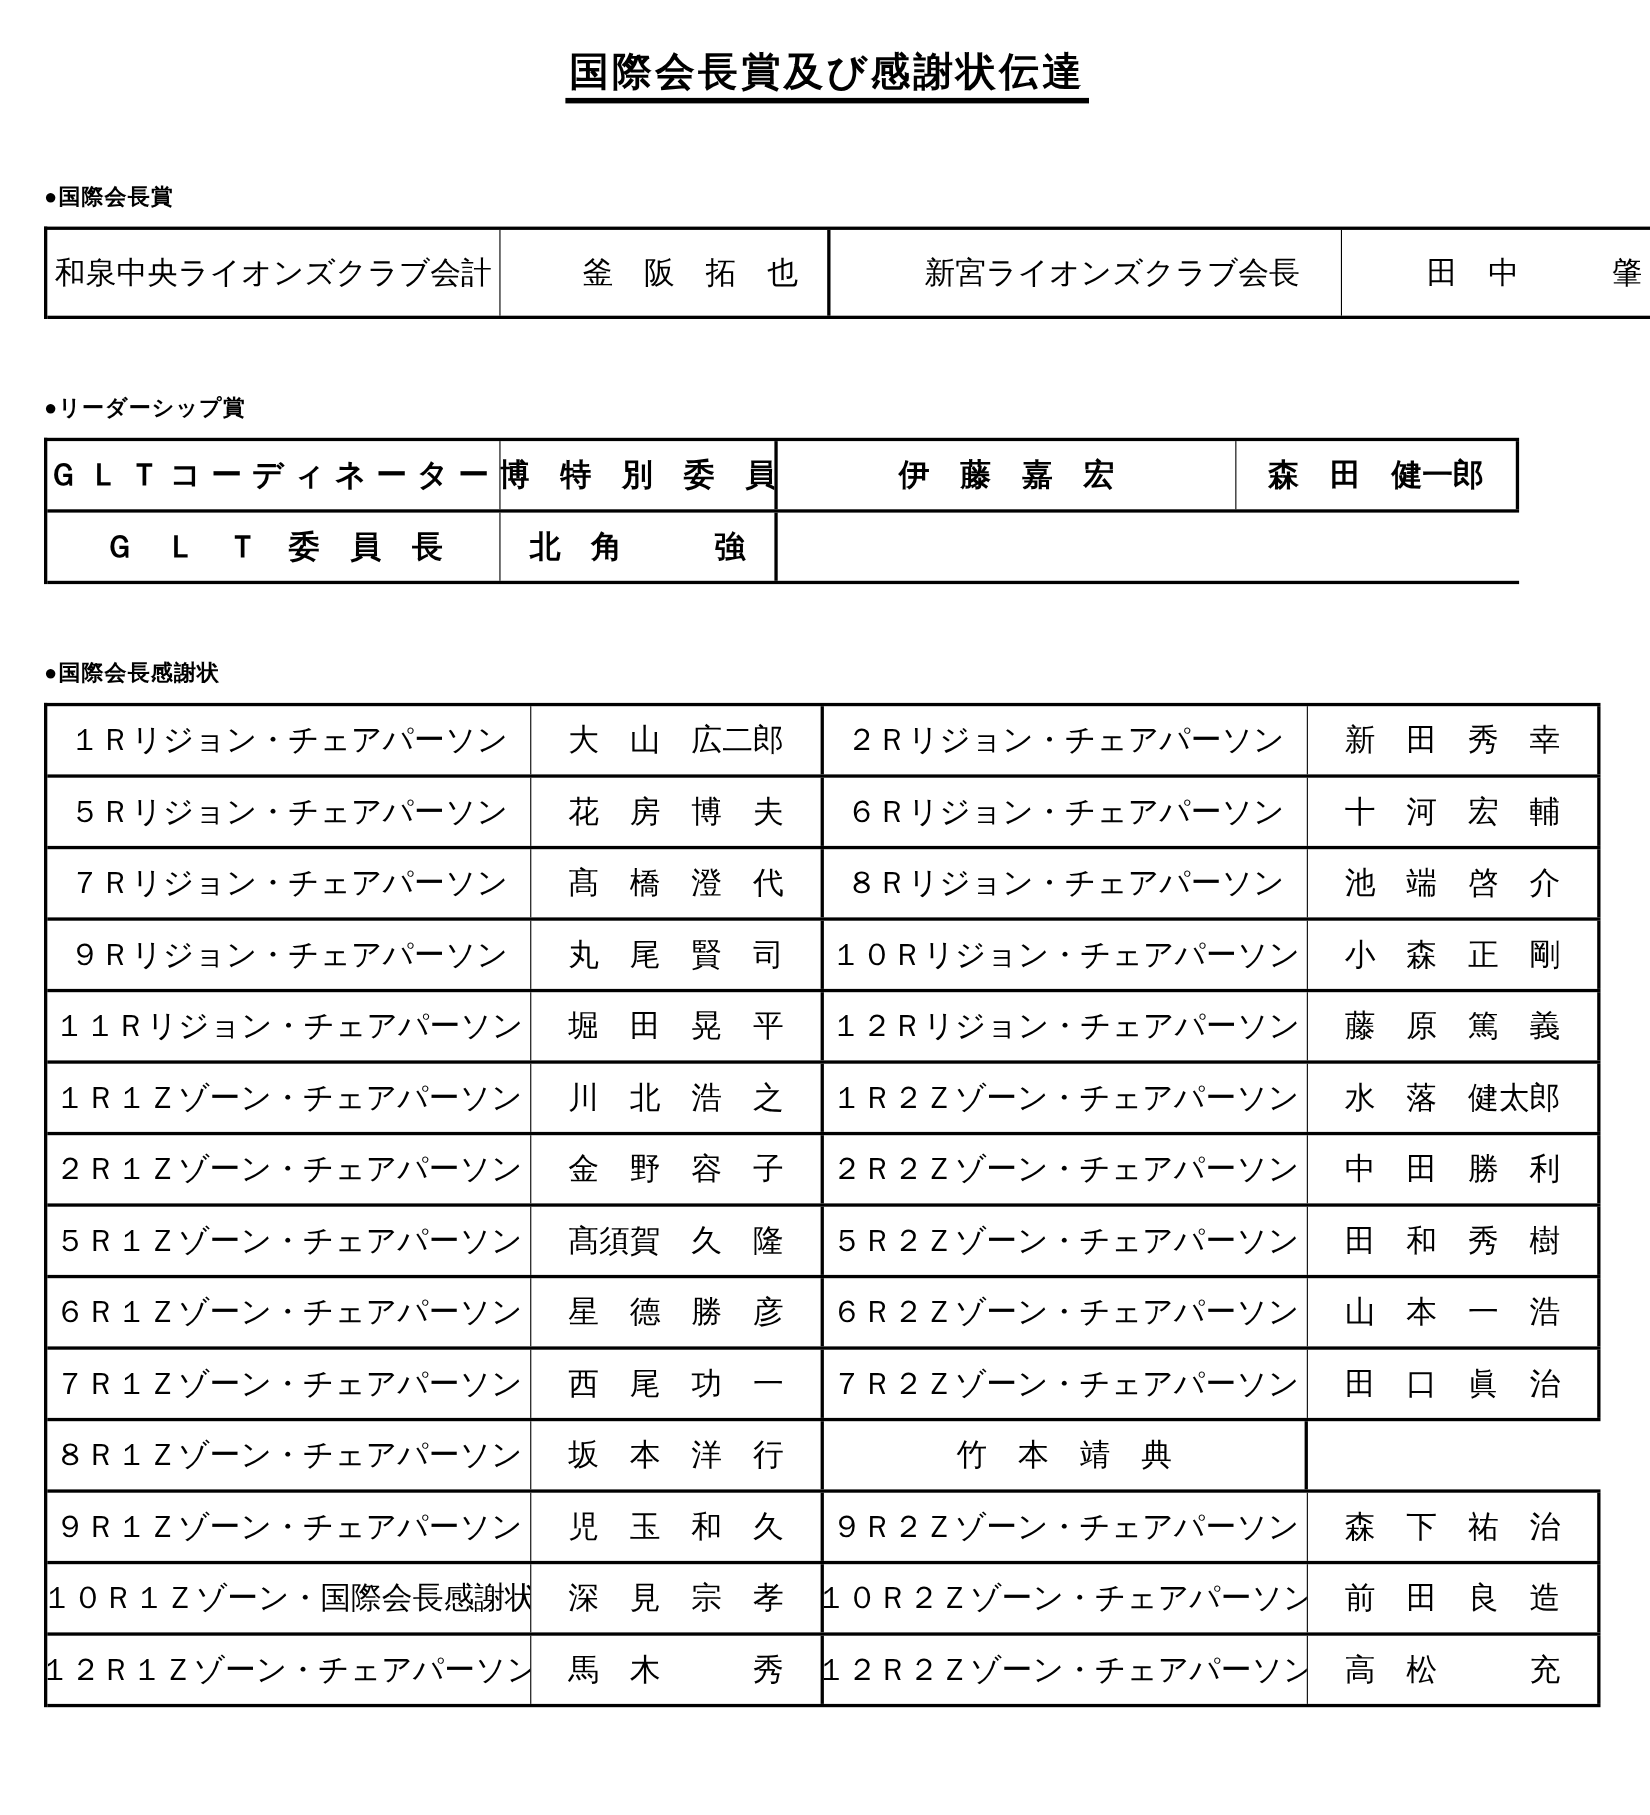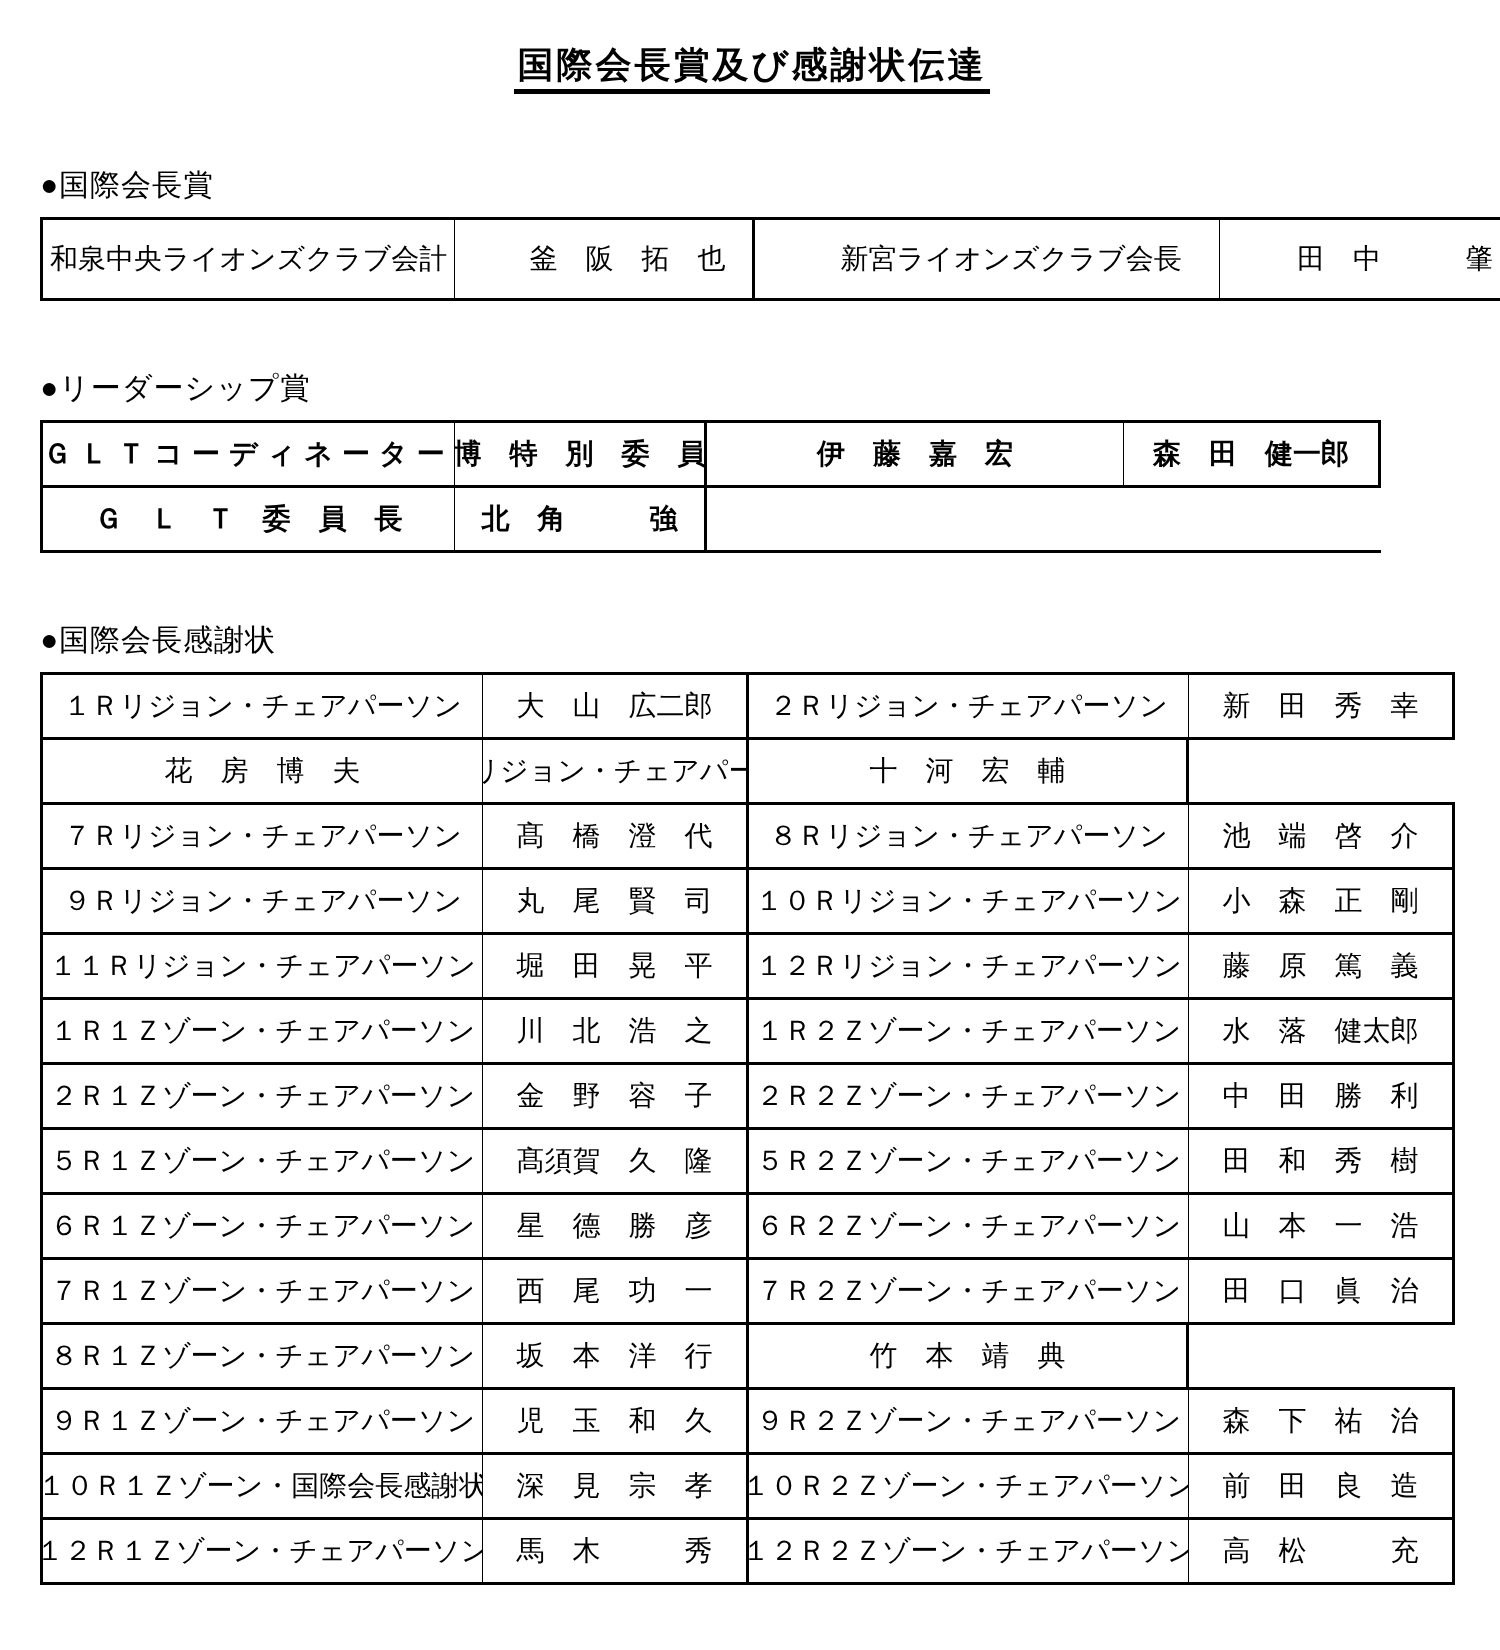--- a/index.html
+++ b/index.html
@@ -9,21 +9,21 @@
     overflow:hidden;
   }
   .page{padding:0 0 0 40px;}
   .title-wrap{text-align:center;margin:0;padding-top:44px;width:1424px;}
   .title{
     display:inline-block;margin:0;font-size:36px;font-weight:bold;
     letter-spacing:3px;border-bottom:5px solid #000;padding:0 4px 4px 4px;
     line-height:1.15;white-space:pre;
   }
   .section-heading{
-    margin:70px 0 16px 0;font-size:30px;font-weight:normal;
+    margin:70px 0 16px 0;font-size:20px;font-weight:bold;
     letter-spacing:1px;line-height:1.1;white-space:pre;
   }
   .section-heading.first{margin-top:74px;}
   .tbl{display:inline-block;border-top:3px solid #000;border-left:3px solid #000;}
   .row{display:grid;border-bottom:3px solid #000;}
   .cols-a{grid-template-columns:412px 252px 417px 257px;}
   .cols-a2{grid-template-columns:412px 252px;}
   .cols-b{grid-template-columns:440px 266px 440px 266px;}
   .t1 .row{height:78px;gap:48px;}
   .t2 .row{height:62px;font-weight:bold;}
@@ -71,20 +71,21 @@
 
   <h2 class="section-heading">●国際会長感謝状</h2>
   <div class="tbl t3">
     <div class="row cols-b">
       <div class="cell">１Ｒリジョン・チェアパーソン</div>
       <div class="cell">大　山　広二郎</div>
       <div class="cell">２Ｒリジョン・チェアパーソン</div>
       <div class="cell">新　田　秀　幸</div>
     </div>
     <div class="row cols-b">
+      <div class="cell">５Ｒリジョン・チェアパーソン</div>
       <div class="cell">花　房　博　夫</div>
       <div class="cell">６Ｒリジョン・チェアパーソン</div>
       <div class="cell">十　河　宏　輔</div>
     </div>
     <div class="row cols-b">
       <div class="cell">７Ｒリジョン・チェアパーソン</div>
       <div class="cell">髙　橋　澄　代</div>
       <div class="cell">８Ｒリジョン・チェアパーソン</div>
       <div class="cell">池　端　啓　介</div>
     </div>

